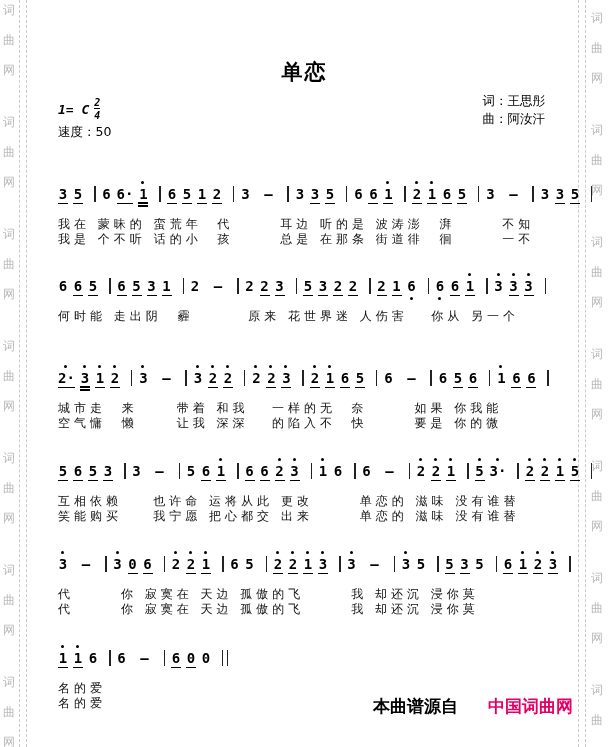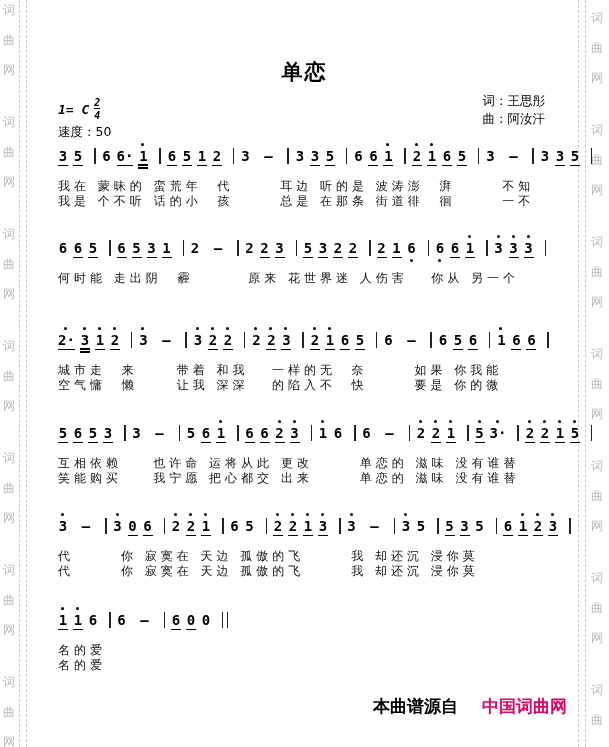--- a/index.html
+++ b/index.html
@@ -18,21 +18,21 @@
          font-size:21px;font-weight:bold;letter-spacing:2px;margin:0;}
   .keyline{position:absolute;top:97px;left:58px;font-family:"DejaVu Sans Mono",monospace;
            font-weight:bold;font-size:13px;display:flex;align-items:center;font-style:italic;}
   .frac{display:inline-block;text-align:center;font-size:10px;line-height:1.1;
         margin-left:5px;font-weight:bold;}
   .frac b{display:block;font-weight:bold;}
   .frac .den{border-top:1px solid #000;padding-top:1px;}
   .tempo{position:absolute;top:124px;left:58px;font-size:12.5px;}
   .credits{position:absolute;top:92px;right:64px;font-size:12.5px;text-align:left;line-height:1.45;}
   
-  .score-line{position:absolute;left:58px;right:50px;height:80px;}
+  .score-line{position:absolute;left:58px;right:50px;height:80px;margin-top:38px;}
   .notes{position:absolute;top:0;left:0;white-space:nowrap;
          font-family:"DejaVu Sans Mono",monospace;font-size:14px;font-weight:bold;}
   .note{position:relative;display:inline-block;min-width:10px;text-align:center;
         margin-right:5px;line-height:16px;}
   .note.u1{border-bottom:1.6px solid #000;padding-bottom:1px;}
   .note.u2{border-bottom:5px double #000;}
   .note i.da,.note i.db{position:absolute;left:50%;width:3px;height:3px;margin-left:-2px;
         background:#000;border-radius:50%;}
   .note i.da{top:-5px;}
   .note i.db{bottom:-6px;}
@@ -40,21 +40,21 @@
   .bar{display:inline-block;width:1.5px;height:16px;background:#222;
        margin:0 6px;vertical-align:-3px;}
   .dbar{display:inline-block;width:4px;height:16px;border-left:1.5px solid #222;
         border-right:1.5px solid #222;margin:0 6px;vertical-align:-3px;}
   .lyric{position:absolute;left:0;white-space:pre;font-size:12px;letter-spacing:4px;color:#111;}
   .lyric.v1{top:30px;}
   .lyric.v2{top:45px;}
   
   .footer{position:absolute;top:695px;left:373px;white-space:nowrap;
           font-size:17px;font-weight:bold;}
-  .footer .site{margin-left:18px;text-decoration:none;cursor:pointer;}
+  .footer .site{margin-left:24px;text-decoration:none;cursor:pointer;}
 </style>
 </head>
 <body>
 
 <div class="page">
 
   <div class="wm wm-left">
       <span style="top: 4px;">词</span>
       <span style="top: 34px;">曲</span>
       <span style="top: 64px;">网</span>

